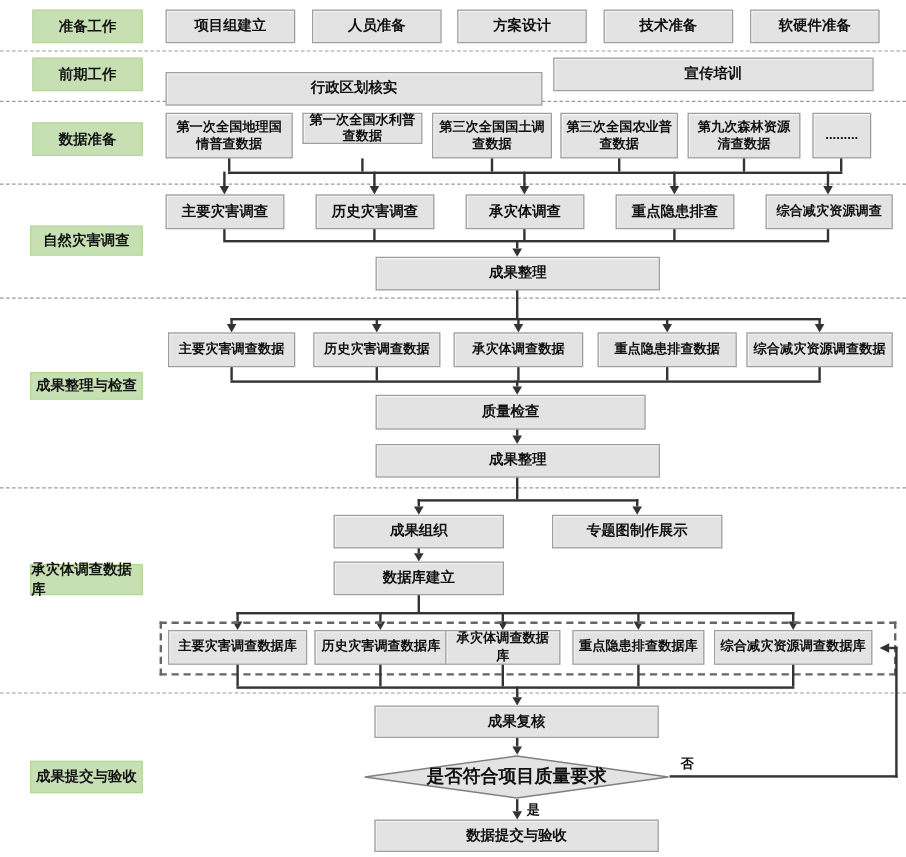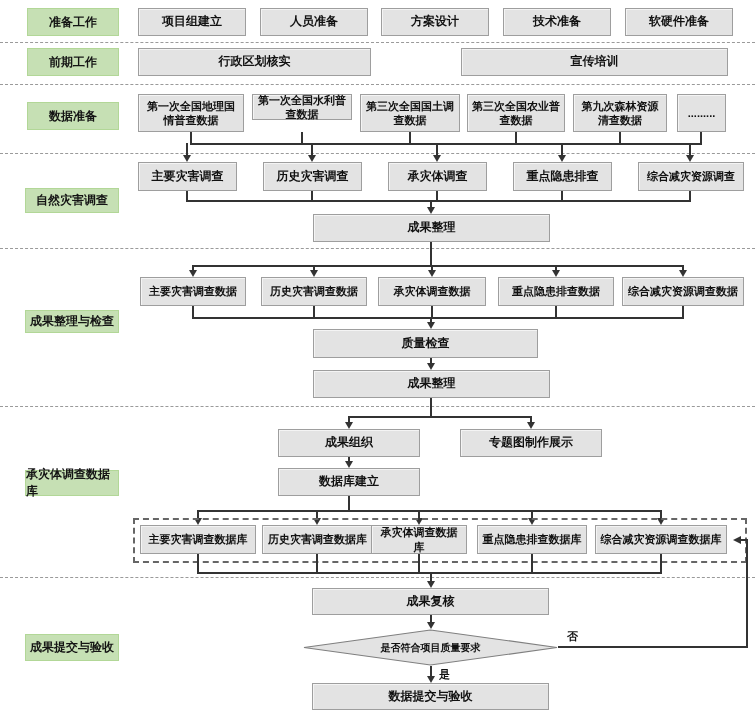--- a/index.html
+++ b/index.html
@@ -12,21 +12,21 @@
         display:flex;align-items:center;justify-content:center;text-align:center;font-weight:bold;
         font-size:12px;color:#111;line-height:1.3;padding:1px 4px;box-sizing:border-box;}
   .small{font-size:11px;}
   .vl{position:absolute;width:2px;background:#333;}
   .hl{position:absolute;height:2px;background:#333;}
   .ah{position:absolute;width:0;height:0;border-left:4px solid transparent;border-right:4px solid transparent;border-top:7px solid #333;}
   .ahl{position:absolute;width:0;height:0;border-top:4px solid transparent;border-bottom:4px solid transparent;border-right:8px solid #333;}
   .dashedbox{position:absolute;border:2px dashed #666;box-sizing:border-box;background:transparent;}
   .diamond{position:absolute;display:flex;align-items:center;justify-content:center;}
   .diamond svg{position:absolute;left:0;top:0;}
-  .diamond span{position:relative;font-weight:bold;font-size:10px;color:#111;}
+  .diamond span{position:relative;font-weight:bold;font-size:15px;color:#111;}
   .tag{position:absolute;font-size:11px;font-weight:bold;color:#111;}
 </style>
 </head>
 <body>
 
 <div class="canvas">
 
   <div class="sep" style="top:42px"></div>
   <div class="sep" style="top:84px"></div>
   <div class="sep" style="top:153px"></div>
@@ -41,21 +41,21 @@
   <div class="glabel" style="left:25px;top:310px;width:94px;height:23px">成果整理与检查</div>
   <div class="glabel" style="left:25px;top:470px;width:94px;height:26px">承灾体调查数据库</div>
   <div class="glabel" style="left:25px;top:634px;width:94px;height:27px">成果提交与验收</div>
 
   <div class="node" style="left:260px;top:8px;width:108px;height:28px">人员准备</div>
   <div class="node" style="left:138px;top:8px;width:108px;height:28px">项目组建立</div>
   <div class="node" style="left:381px;top:8px;width:108px;height:28px">方案设计</div>
   <div class="node" style="left:503px;top:8px;width:108px;height:28px">技术准备</div>
   <div class="node" style="left:625px;top:8px;width:108px;height:28px">软硬件准备</div>
 
-  <div class="node" style="left:138px;top:48px;width:233px;height:28px">行政区划核实</div>
+  <div class="node" style="left:138px;top:60px;width:314px;height:28px">行政区划核实</div>
   <div class="node" style="left:461px;top:48px;width:267px;height:28px">宣传培训</div>
 
   <div class="node small" style="left:138px;top:94px;width:106px;height:38px">第一次全国地理国情普查数据</div>
   <div class="node small" style="left:252px;top:94px;width:100px;height:26px">第一次全国水利普查数据</div>
   <div class="node small" style="left:360px;top:94px;width:100px;height:38px">第三次全国国土调查数据</div>
   <div class="node small" style="left:467px;top:94px;width:98px;height:38px">第三次全国农业普查数据</div>
   <div class="node small" style="left:573px;top:94px;width:94px;height:38px">第九次森林资源清查数据</div>
   <div class="node small" style="left:677px;top:94px;width:49px;height:38px">.........</div>
 
   <div class="vl" style="left:190px;top:132px;height:11px"></div>

